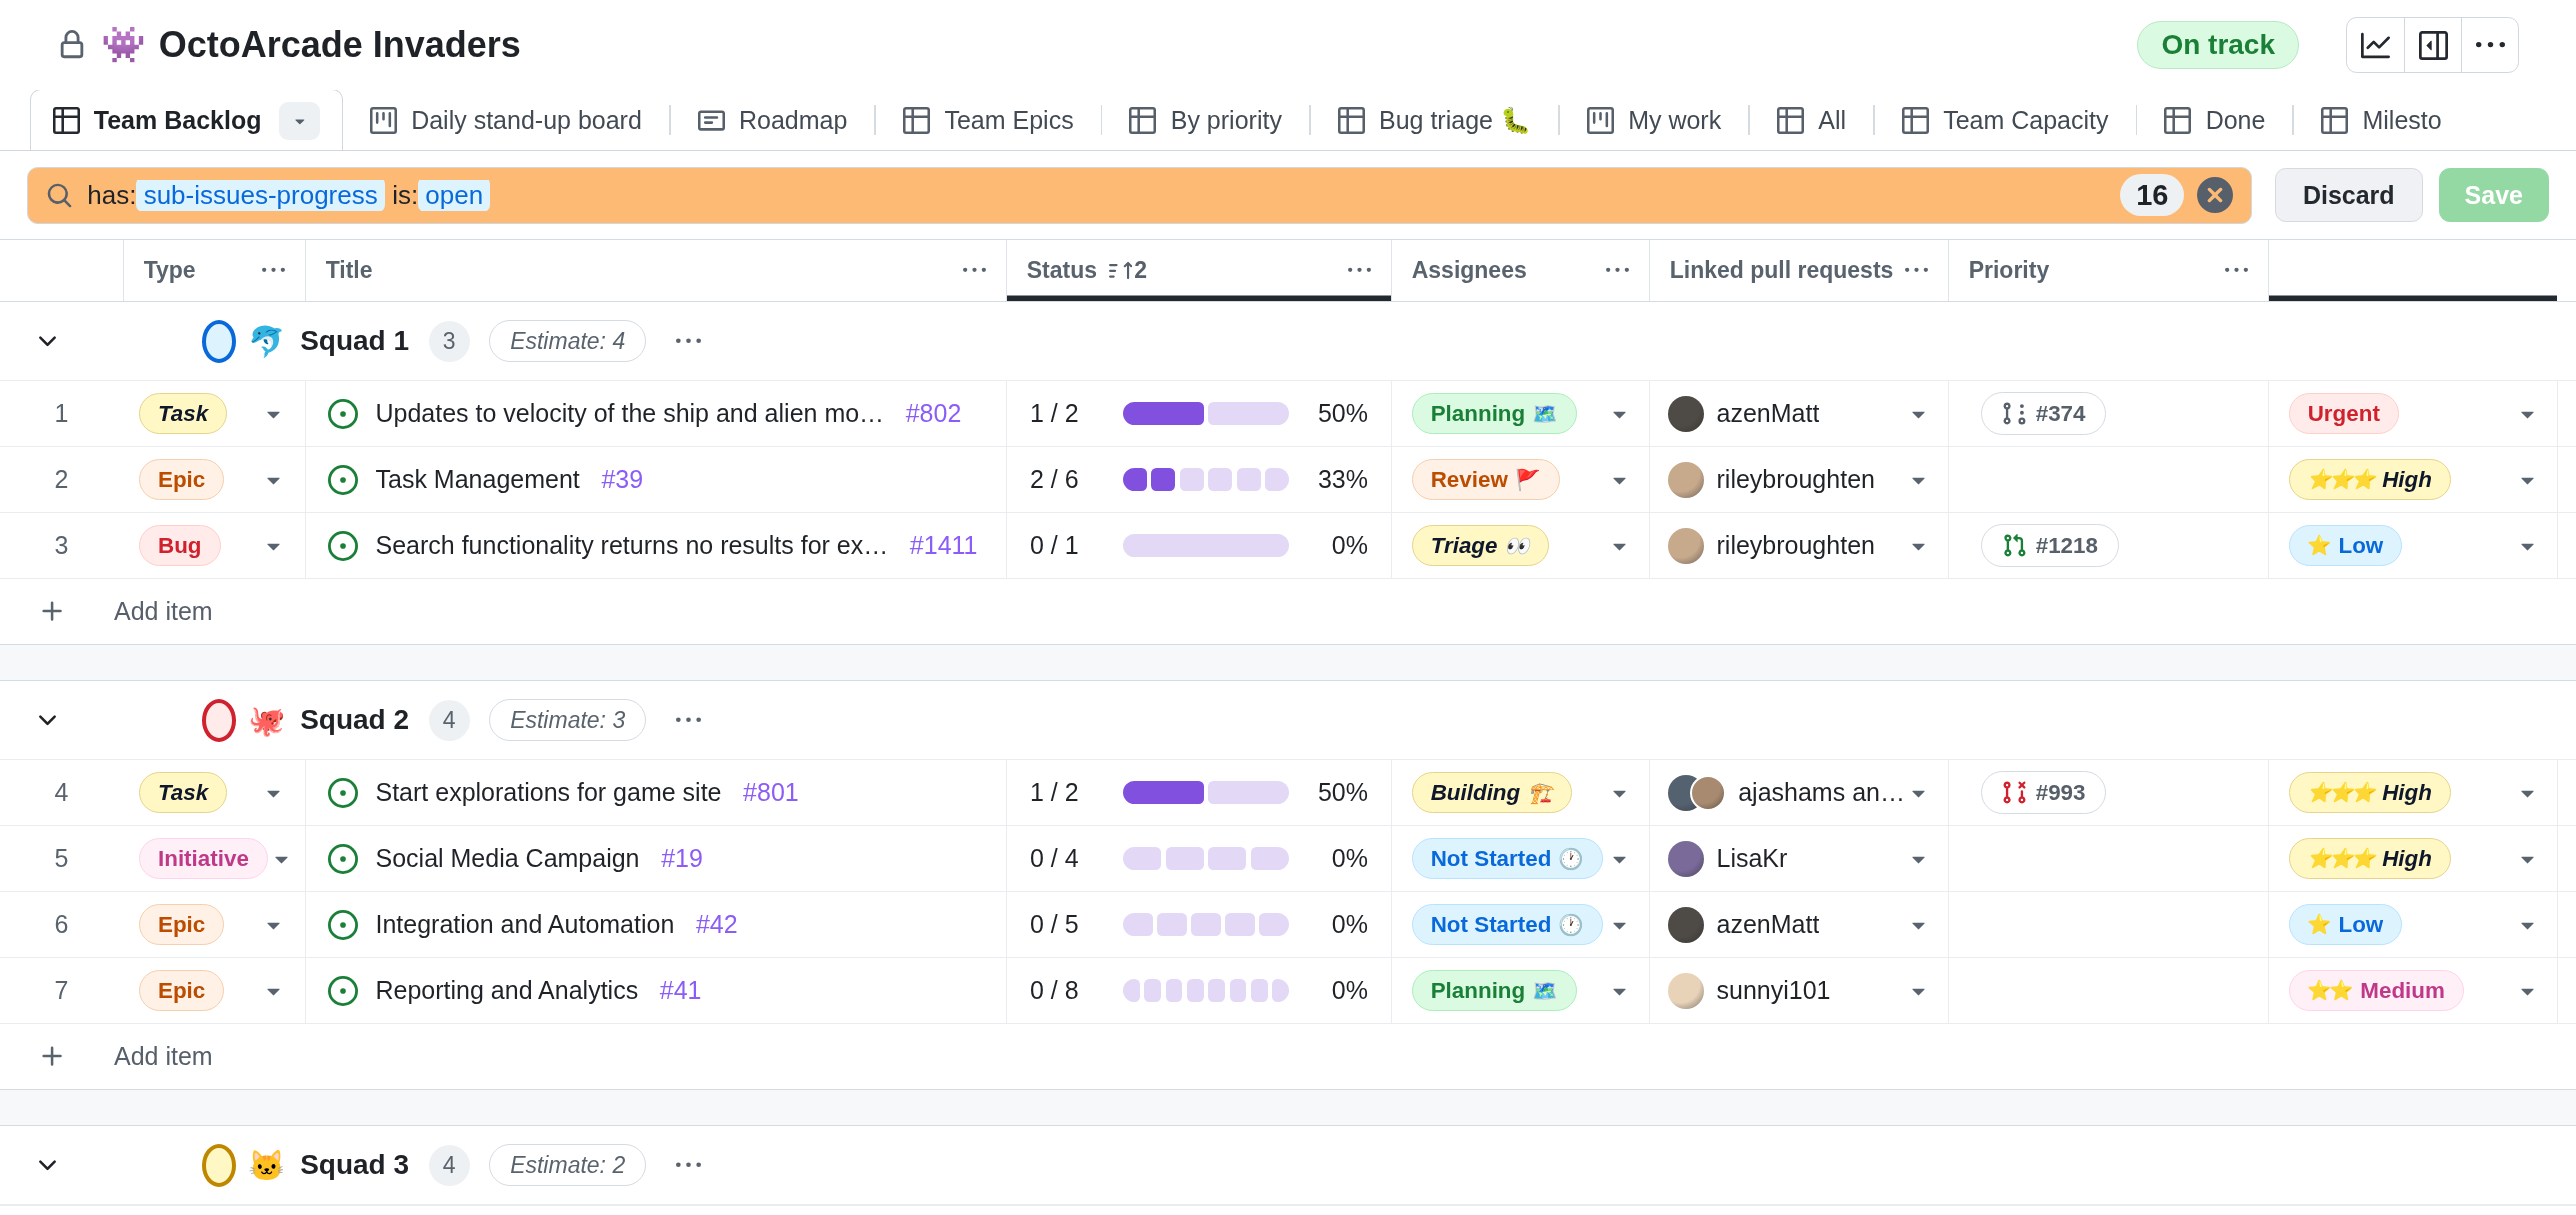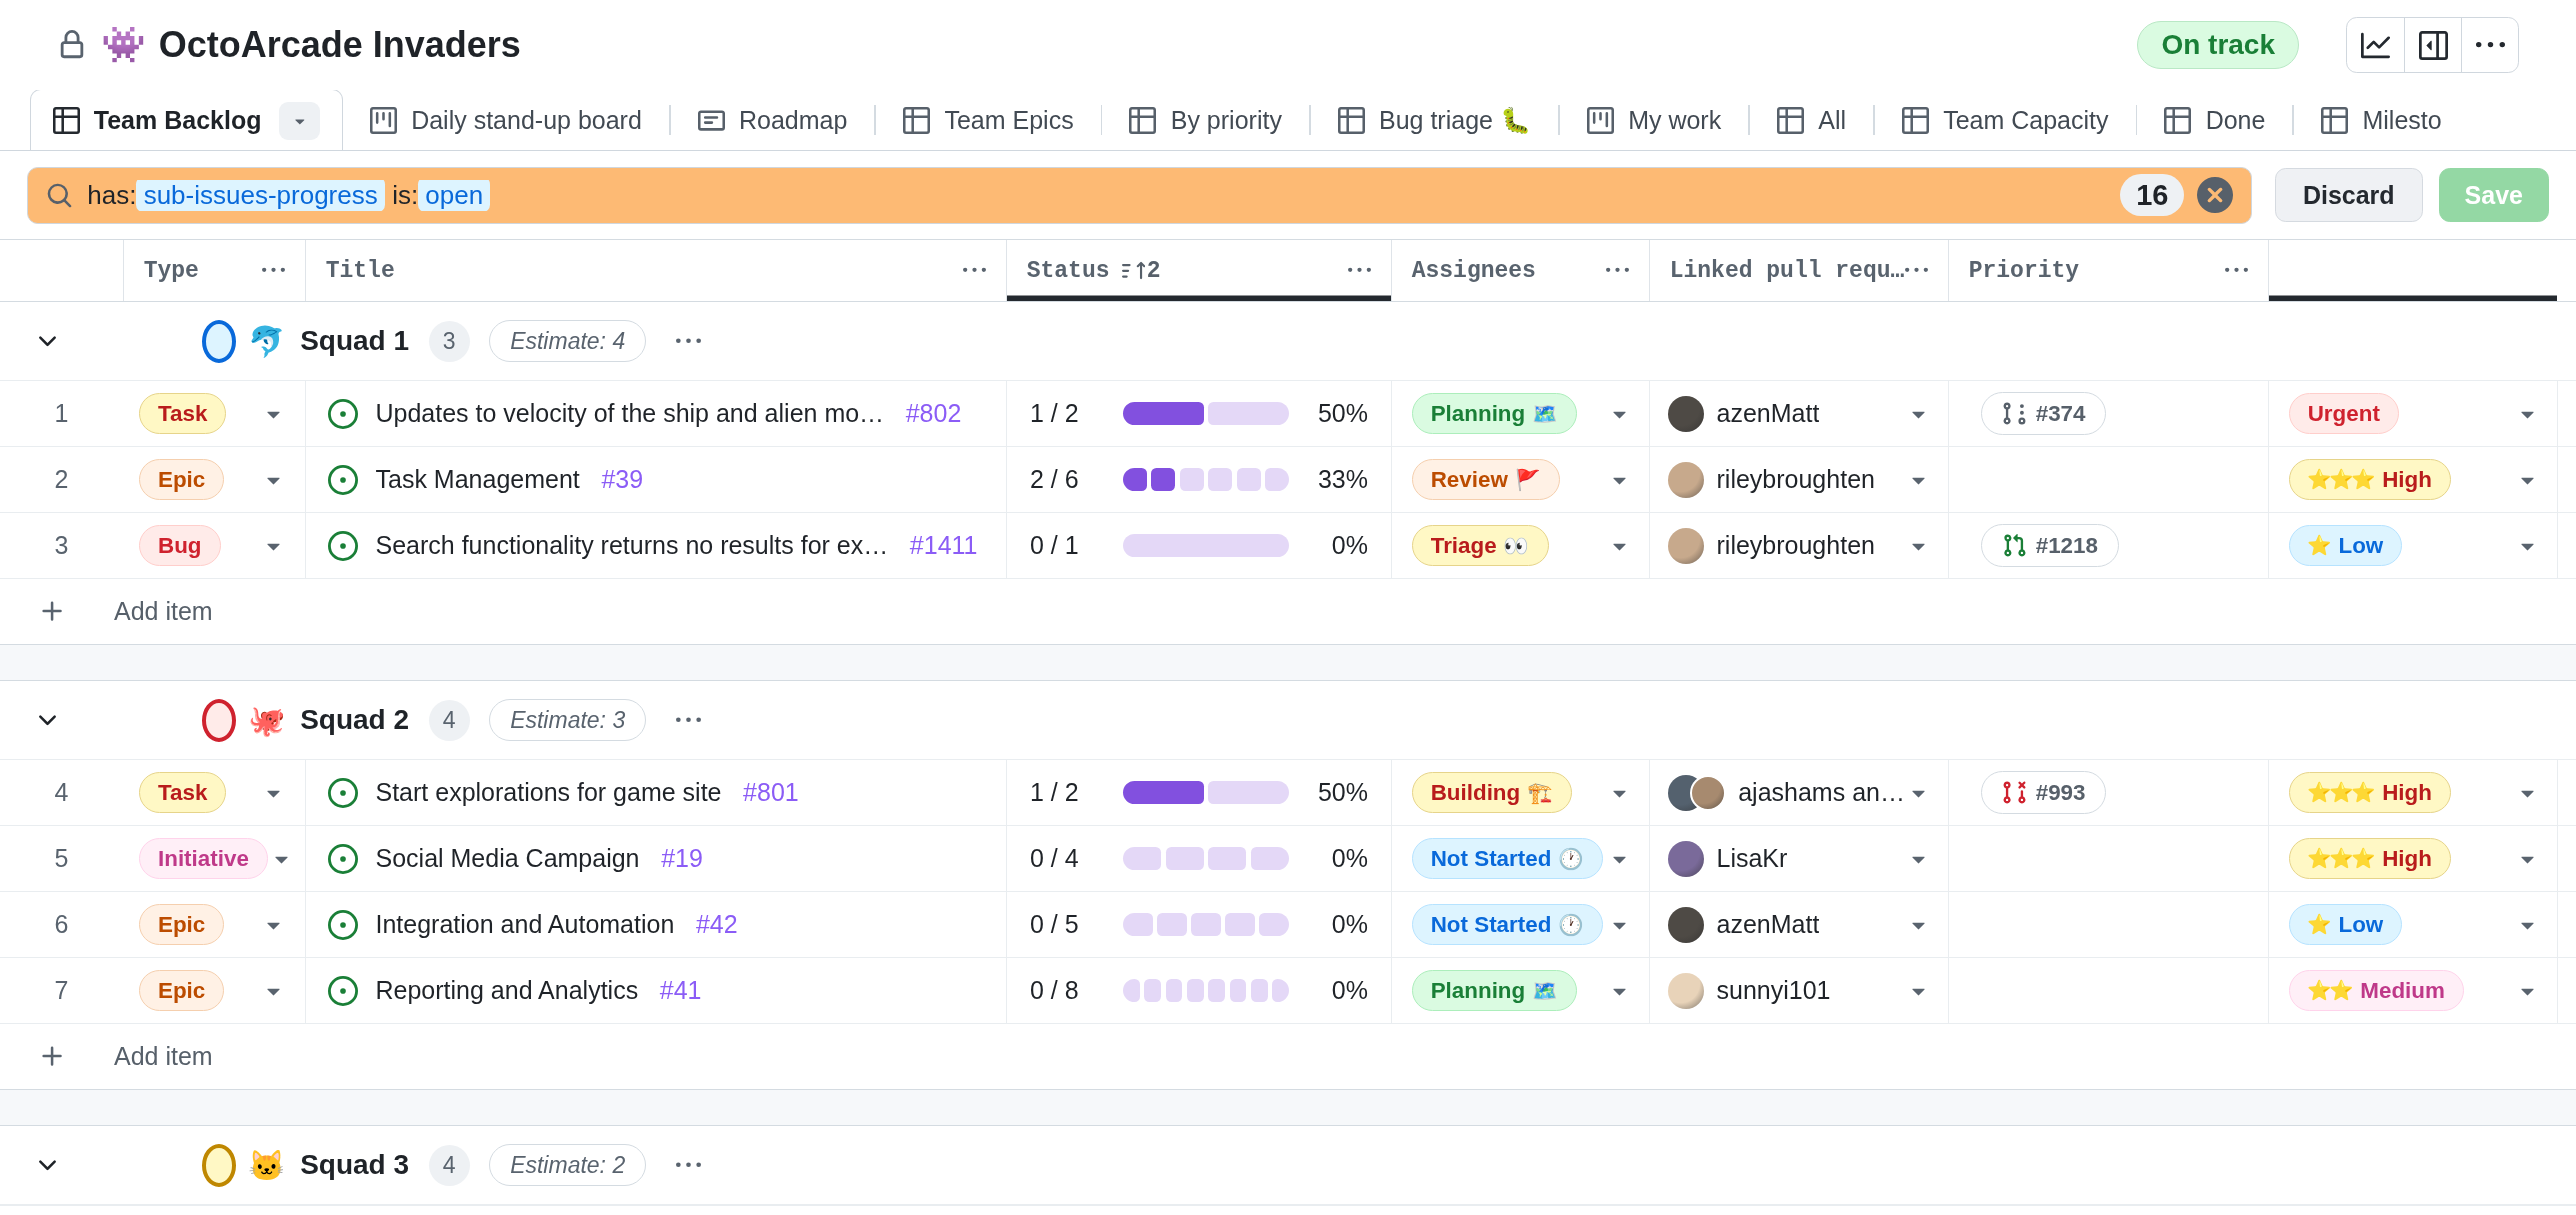--- a/index.html
+++ b/index.html
@@ -44,21 +44,21 @@
   .clear-btn { margin-left:12.5px; color:#57606a; cursor:pointer; flex:none; }
   .btn { height:54px; border-radius:10.7px; display:inline-flex; align-items:center;
     font-size:25px; font-weight:700; cursor:pointer; flex:none; }
   .btn-discard { margin-left:23px; padding:0 27px; background:#eff1f4; border:1.8px solid #d5dae0; color:#24292f; }
   .btn-save { margin-left:16px; padding:0 25px; background:#94d8a4; border:1.8px solid #94d8a4; color:#fff; }
 
   
   .thead, .trow { display:grid; grid-template-columns:123px 182px 701px 385px 258px 299px 320px 289px 19.7px; }
   .thead { height:63px; border-top:1.8px solid #d4dbe1; border-bottom:1.8px solid #d4dbe1; background:#fff; }
   .th { display:flex; align-items:center; padding:0 19.7px; font-size:23px; font-weight:700; color:#59636e; min-width:0; }
-  .th + .th { border-left:1.8px solid #dfe4e9;font-family:Liberation Mono, monospace; }
+  .th + .th { border-left:1.8px solid #dfe4e9; }
   .th .kebab { margin-left:auto; color:#59636e; flex:none; cursor:pointer; }
   .th-sorted { box-shadow:inset 0 -5.4px 0 #24292f; }
   .sortglyph { display:flex; align-items:center; margin-left:12.5px; color:#57606a; font-size:23px; font-weight:700; gap:1.8px; }
 
   .group-head { height:79px; display:flex; align-items:center; padding-left:34px; background:#fff;
     border-bottom:1.8px solid #e9edf0; }
   .g-chevron { color:#1f2328; cursor:pointer; }
   .g-ring { width:34px; height:43px; border:4.5px solid; border-radius:50%; margin-left:141px; flex:none; }
   .g-emoji { font-size:30px; margin-left:12.5px; }
   .g-name { font-size:28px; font-weight:700; margin-left:14.3px; }
@@ -76,21 +76,21 @@
   .c-prog { border-left:1.8px solid #e9edf0; padding:0 23px; }
   .c-status { border-left:1.8px solid #e9edf0; padding:0 16px 0 19.7px; }
   .c-asg { border-left:1.8px solid #e9edf0; padding:0 16px 0 18px; }
   .c-pr { border-left:1.8px solid #e9edf0; padding:0 21.5px 0 32px; }
   .c-pri { border-left:1.8px solid #e9edf0; padding:0 16px 0 19.7px; }
   .c-sliver { border-left:1.8px solid #e9edf0; }
   .caret { margin-left:auto; color:#59636e; flex:none; cursor:pointer; }
 
   .pill { display:inline-flex; align-items:center; gap:7.2px; height:41px; padding:0 18px;
     border-radius:20.6px; border:1.8px solid; font-size:22.4px; font-weight:700; white-space:nowrap; cursor:pointer; }
-  .v-yellow { background:#fff8c5; border-color:#e6d48a; color:#b91c1c; }
+  .v-yellow { background:#fff8c5; border-color:#e6d48a; color:#0f172a;font-style:italic; }
   .v-orange { background:#fff1e5; border-color:#f5cfae; color:#bc4c00; }
   .v-red    { background:#ffebe9; border-color:#ffcecb; color:#cf222e; }
   .v-pink   { background:#ffeff7; border-color:#ffd3eb; color:#bf3989; }
   .v-green  { background:#dafbe1; border-color:#aceebb; color:#1a7f37; }
   .v-blue   { background:#ddf4ff; border-color:#b6e3ff; color:#0969da; }
   .emo { font-size:20.6px; }
   .stars { font-size:19.7px; letter-spacing:-2.7px; margin-right:1.8px; }
   .stars:empty { display:none; }
 
   .issue-ic { color:#1a7f37; flex:none; }

